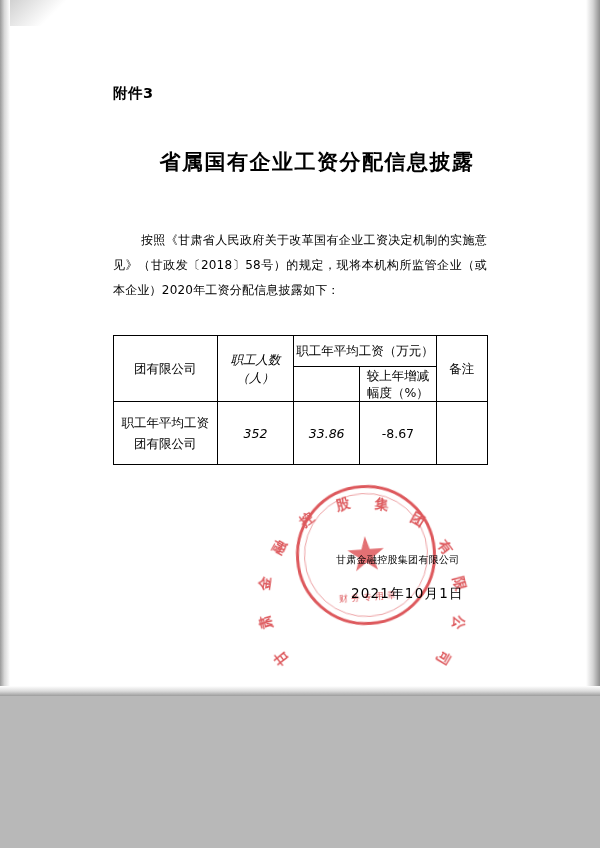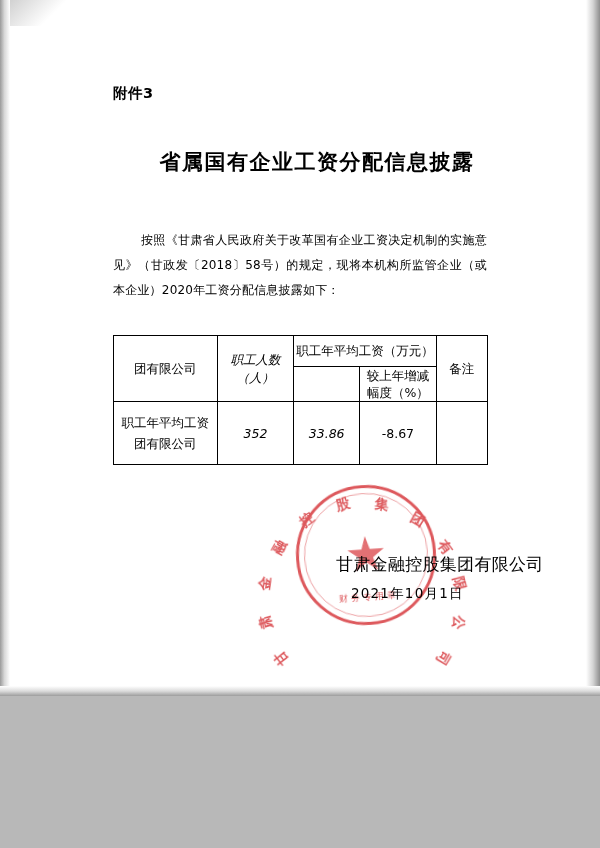--- a/index.html
+++ b/index.html
@@ -121,21 +121,21 @@
     text-align: right;
     padding-right: 6px;
     font-style: italic;
   }
 
   
   .sig-company {
     position: absolute;
     left: 336px;
     top: 553px;
-    font-size: 17px;
+    font-size: 10px;
     letter-spacing: 0.3px;
   }
   .sig-date {
     position: absolute;
     left: 351px;
     top: 585px;
     font-size: 13.5px;
     letter-spacing: 1.2px;
     text-align: right;
   }

